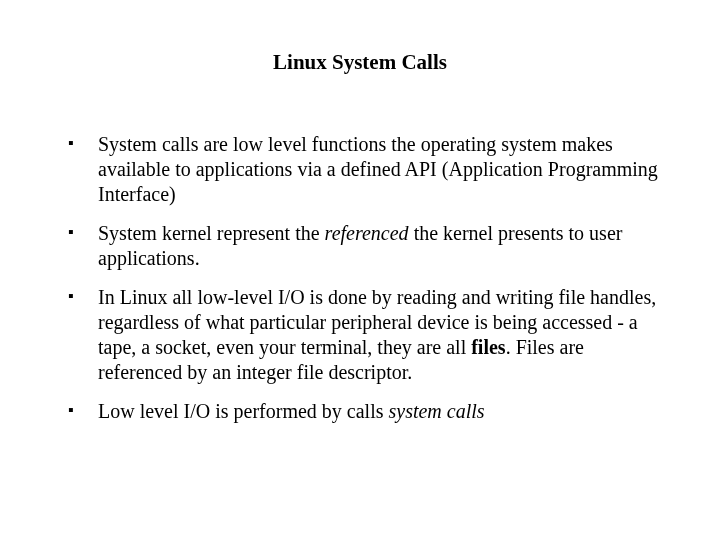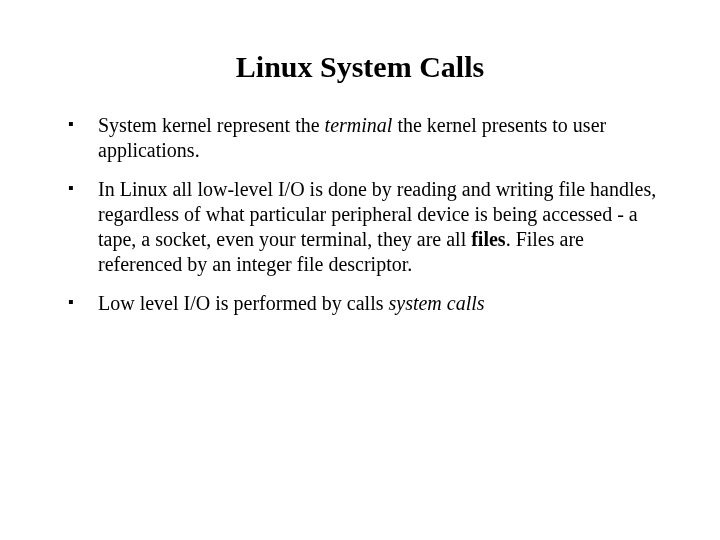--- a/index.html
+++ b/index.html
@@ -6,23 +6,23 @@
     body {
       width: 720px;
       height: 540px;
       background: #ffffff;
       font-family: "Times New Roman", Times, serif;
       color: #000000;
       padding: 50px 60px 40px 60px;
     }
     .title {
       text-align: center;
-      font-size: 30px;
+      font-size: 21px;
       font-weight: bold;
-      margin-bottom: 29px;
+      margin-bottom: 57px;
     }
     .bullets {
       list-style: none;
     }
     .bullets li {
       position: relative;
       padding-left: 38px;
       font-size: 20px;
       line-height: 1.25;
       margin-bottom: 14px;
@@ -39,21 +39,24 @@
     .bold { font-weight: normal; margin-top: 26px; }
     .boldital { font-weight: bold; }
   </style>
 </head>
 <body>
 
 <div class="title">Linux System Calls</div>
 
 <ul class="bullets">
   <li>
-    <span>System kernel represent the </span><span class="ital">terminal</span><span> the kernel presents to user applications.</span>
+    <span>System calls are low level functions the operating system makes available to applications via a defined API (Application Programming Interface)</span>
+  </li>
+  <li>
+    <span>System kernel represent the </span><span class="ital">referenced</span><span> the kernel presents to user applications.</span>
   </li>
   <li>
     <span> In Linux all low-level I/O is done by reading and writing file handles, regardless of what particular peripheral </span><span class="bold">device</span><span> is being accessed - a tape, a socket, even your terminal, they </span><span class="bold">are all </span><span class="boldital">files</span><span>. Files are referenced by an integer file descriptor.</span>
   </li>
   <li>
     <span>Low level I/O is performed by calls </span><span class="ital">system calls</span>
   </li>
 </ul>
 
 </body></html>

